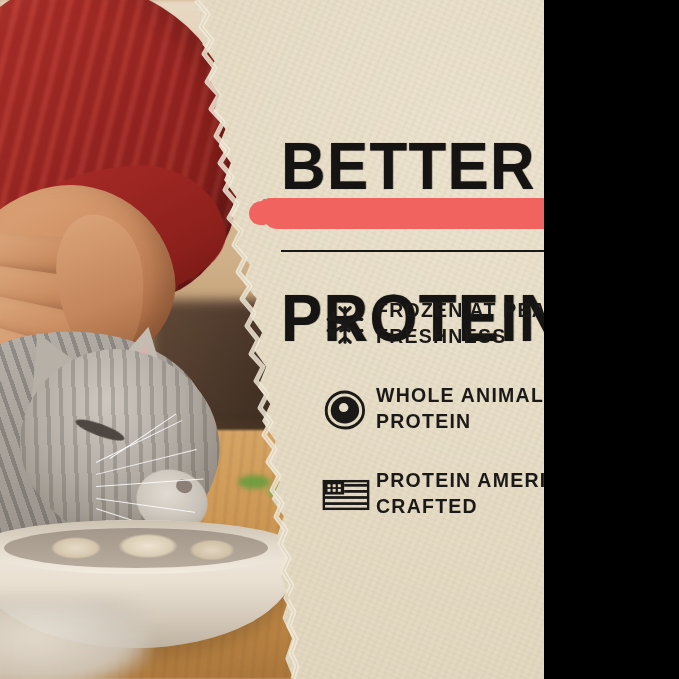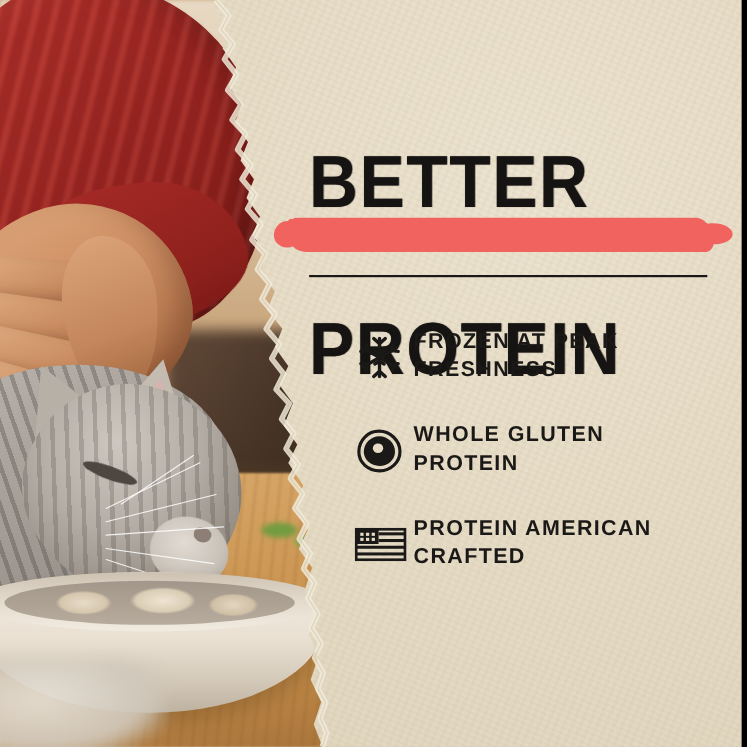--- a/index.html
+++ b/index.html
@@ -2,25 +2,25 @@
 <html><head>
 <meta charset="utf-8">
 <style>
   html, body {
     margin: 0;
     padding: 0;
     background: #000;
   }
   #page {
     position: relative;
-    width: 674px;
+    width: 544px;
     height: 679px;
     overflow: hidden;
     font-family: "Liberation Sans", sans-serif;
-    background: #f9a8d4;
+    background: #c2410c;
   }
 
   
   .photo-pane {
     position: absolute;
     left: 0; top: 0;
     width: 320px; height: 679px;
     overflow: hidden;
     background: #c9a981;
   }
@@ -457,21 +457,21 @@
       <div class="feature">
         <div class="feature-icon">
           <svg width="46" height="46" viewBox="0 0 48 48">
             <path d="M23.5 5.2 C33.6 5.2 43.4 13.6 43.4 24.4 C43.4 34.6 34.8 42.8 24.2 42.8
                      C13.1 42.8 4.4 35.0 4.4 24.8 C4.4 13.6 13.3 5.2 23.5 5.2 Z" fill="none" stroke="#1b1917" stroke-width="3"></path>
             <path d="M23.9 10.0 C32.0 10.0 38.7 16.6 38.7 24.6 C38.7 32.3 31.9 38.2 23.8 38.2
                      C15.9 38.2 9.1 32.2 9.1 24.8 C9.1 16.6 15.9 10.0 23.9 10.0 Z" fill="#1b1917"></path>
             <ellipse cx="22.6" cy="21.4" rx="4.9" ry="4.6" fill="#e6dcc6"></ellipse>
           </svg>
         </div>
-        <div class="feature-label">WHOLE GLUTEN
+        <div class="feature-label">WHOLE ANIMAL
 PROTEIN</div>
       </div>
 
 
       <div class="feature">
         <div class="feature-icon">
           <svg width="48" height="38" viewBox="0 0 52 38">
             <rect x="2" y="4" width="48" height="30" fill="none" stroke="#1b1917" stroke-width="2.6"></rect>
             <rect x="2" y="4" width="22" height="14.5" fill="#1b1917"></rect>
             <g fill="#e6dcc6">

